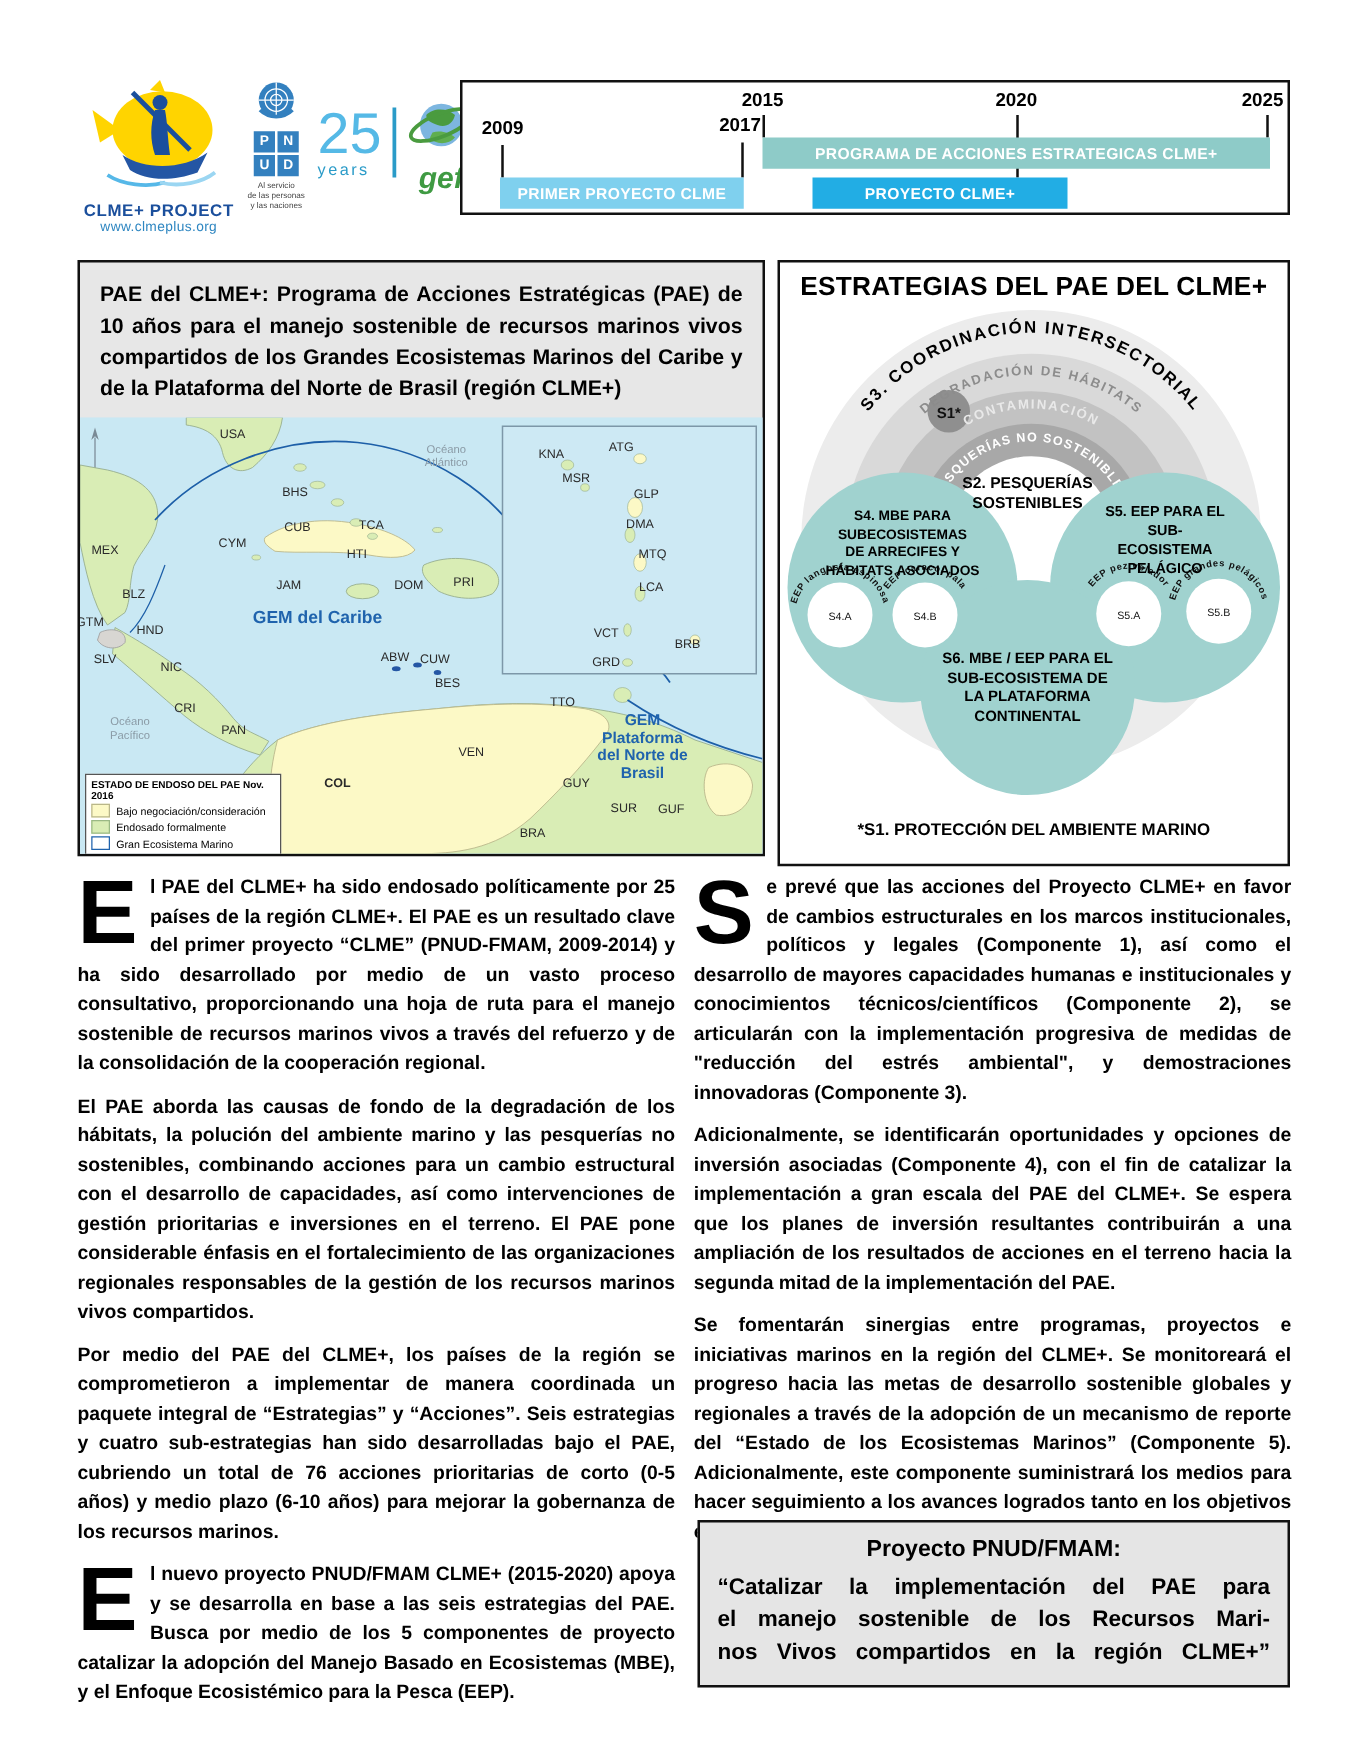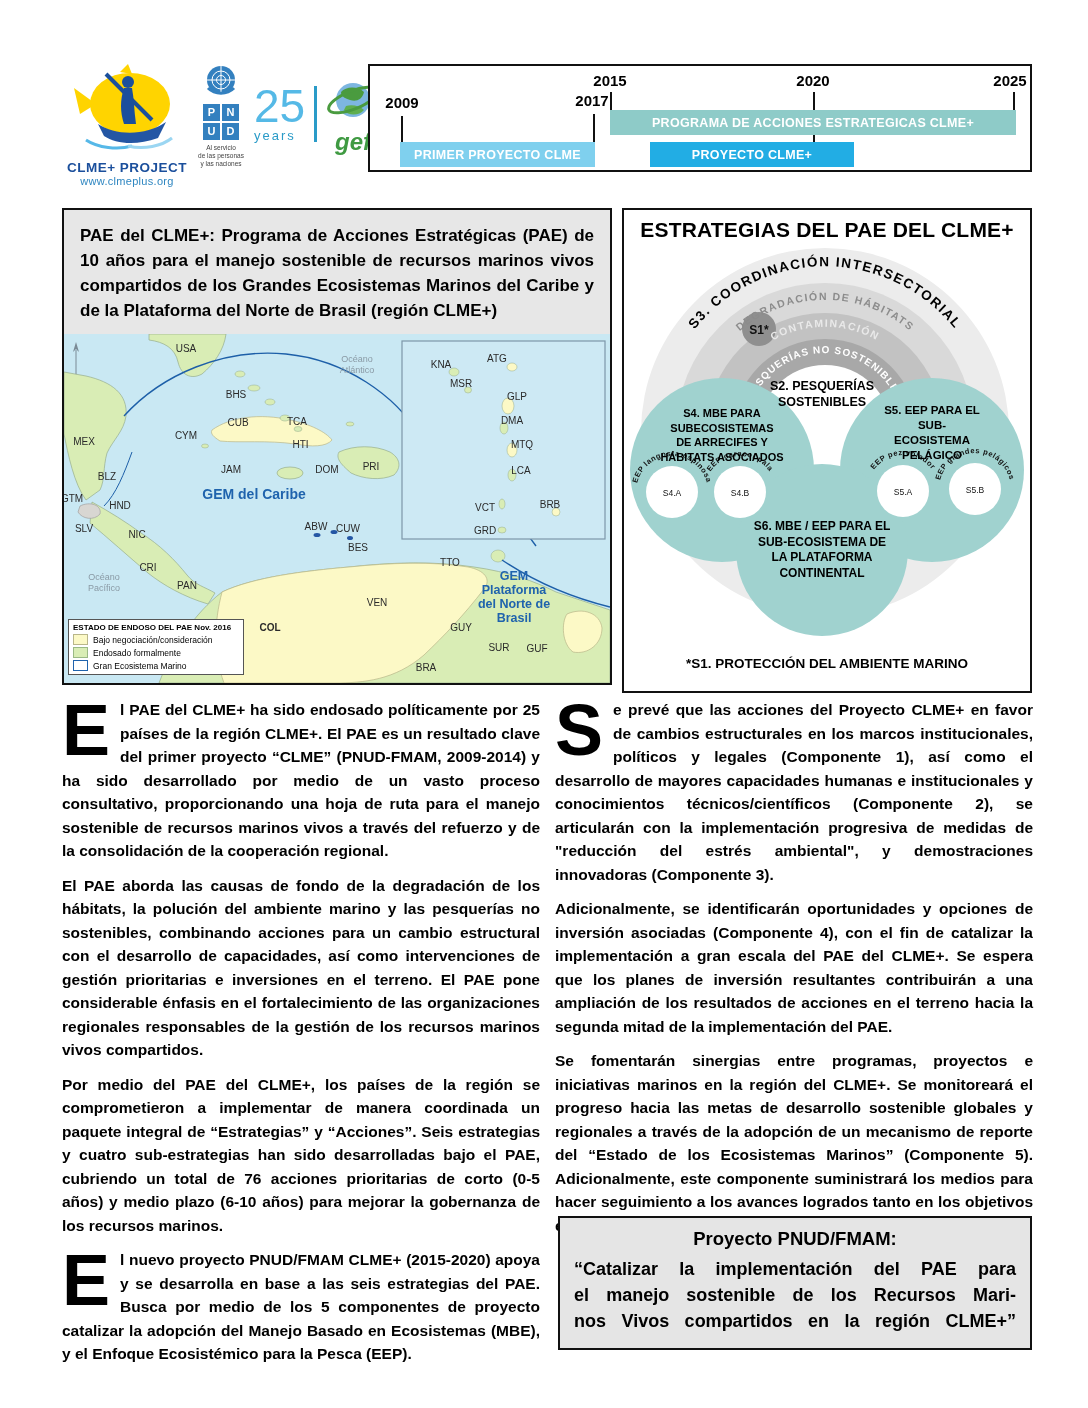--- a/index.html
+++ b/index.html
@@ -33,21 +33,21 @@
 
   
   .pae-box{position:absolute;left:62px;top:208px;width:550px;border:2px solid #111;box-sizing:border-box;background:#e7e7e7;}
   .pae-title{padding:13px 16px 11px 16px;font-size:17px;line-height:25px;text-align:justify;font-weight:bold;}
   .pae-title .lead{font-weight:bold;}
   .map-wrap{position:relative;width:546px;height:349px;overflow:hidden;background:#c9e8f3;}
   .map-label{position:absolute;transform:translate(-50%,-50%);font-size:10px;color:#2a2a2a;white-space:pre-line;text-align:center;line-height:11px;}
   .map-label.ocean{color:#8a9aa5;font-size:9px;}
   .map-label.gem{color:#1f63ad;font-weight:bold;font-size:14px;line-height:15px;}
   .map-label.gem2{font-size:12.5px;line-height:14px;}
-  .map-legend{position:absolute;left:4px;top:285px;width:176px;background:#fff;border:1px solid #555;padding:3px 4px;box-sizing:border-box;}
+  .map-legend{position:absolute;left:4px;top:285px;width:157px;background:#fff;border:1px solid #555;padding:3px 4px;box-sizing:border-box;}
   .map-legend .lg-title{font-size:8px;font-weight:bold;margin-bottom:2px;}
   .lg-item{display:flex;align-items:center;margin-top:2px;}
   .lg-item .sw{width:13px;height:9px;margin-right:5px;flex:0 0 auto;}
   .lg-item .tx{font-size:8.5px;}
 
   
   .strat-box{position:absolute;left:622px;top:208px;width:410px;height:485px;border:2px solid #111;box-sizing:border-box;background:#fff;}
   .strat-title{text-align:center;font-weight:bold;font-size:21px;margin-top:8px;letter-spacing:.2px;}
   .diagram{position:relative;width:406px;height:441px;margin-top:2px;}
   .diagram svg{position:absolute;left:0;top:0;}
@@ -221,21 +221,21 @@
       </svg>
       <div>
           <div class="map-label" style="left: 122px; top: 14px;">USA</div>
           <div class="map-label ocean" style="left: 293px; top: 31px;">Océano
 Atlántico</div>
           <div class="map-label" style="left: 172px; top: 60px;">BHS</div>
           <div class="map-label" style="left: 174px; top: 88px;">CUB</div>
           <div class="map-label" style="left: 233px; top: 87px;">TCA</div>
           <div class="map-label" style="left: 122px; top: 101px;">CYM</div>
           <div class="map-label" style="left: 20px; top: 107px;">MEX</div>
-          <div class="map-label" style="left: 216px; top: 110px; padding-left: 41px;">HTI</div>
+          <div class="map-label" style="left: 201px; top: 110px; padding-left: 41px;">HTI</div>
           <div class="map-label" style="left: 263px; top: 135px;">DOM</div>
           <div class="map-label" style="left: 307px; top: 132px;">PRI</div>
           <div class="map-label" style="left: 167px; top: 135px;">JAM</div>
           <div class="map-label" style="left: 43px; top: 142px;">BLZ</div>
           <div class="map-label" style="left: 8px; top: 164px;">GTM</div>
           <div class="map-label" style="left: 56px; top: 171px;">HND</div>
           <div class="map-label gem" style="left: 190px; top: 160px;">GEM del Caribe</div>
           <div class="map-label" style="left: 20px; top: 194px;">SLV</div>
           <div class="map-label" style="left: 73px; top: 200px;">NIC</div>
           <div class="map-label" style="left: 84px; top: 233px;">CRI</div>
@@ -255,21 +255,21 @@
           <div class="map-label" style="left: 473px; top: 314px;">GUF</div>
           <div class="map-label" style="left: 362px; top: 333px;">BRA</div>
           <div class="map-label" style="left: 377px; top: 30px;">KNA</div>
           <div class="map-label" style="left: 433px; top: 24px;">ATG</div>
           <div class="map-label" style="left: 397px; top: 49px;">MSR</div>
           <div class="map-label" style="left: 453px; top: 62px;">GLP</div>
           <div class="map-label" style="left: 448px; top: 86px;">DMA</div>
           <div class="map-label" style="left: 458px; top: 110px;">MTQ</div>
           <div class="map-label" style="left: 457px; top: 136px;">LCA</div>
           <div class="map-label" style="left: 421px; top: 173px;">VCT</div>
-          <div class="map-label" style="left: 486px; top: 170px;">BRB</div>
+          <div class="map-label" style="left: 486px; top: 182px;">BRB</div>
           <div class="map-label" style="left: 421px; top: 196px;">GRD</div>
         </div>
       <div class="map-legend">
         <div class="lg-title">ESTADO DE ENDOSO DEL PAE Nov. 2016</div>
         <div>
             <div class="lg-item">
               <span class="sw" style="background: rgb(252, 249, 198); border: 1px solid rgb(185, 182, 138);"></span>
               <span class="tx">Bajo negociación/consideración</span>
             </div>
             <div class="lg-item">

